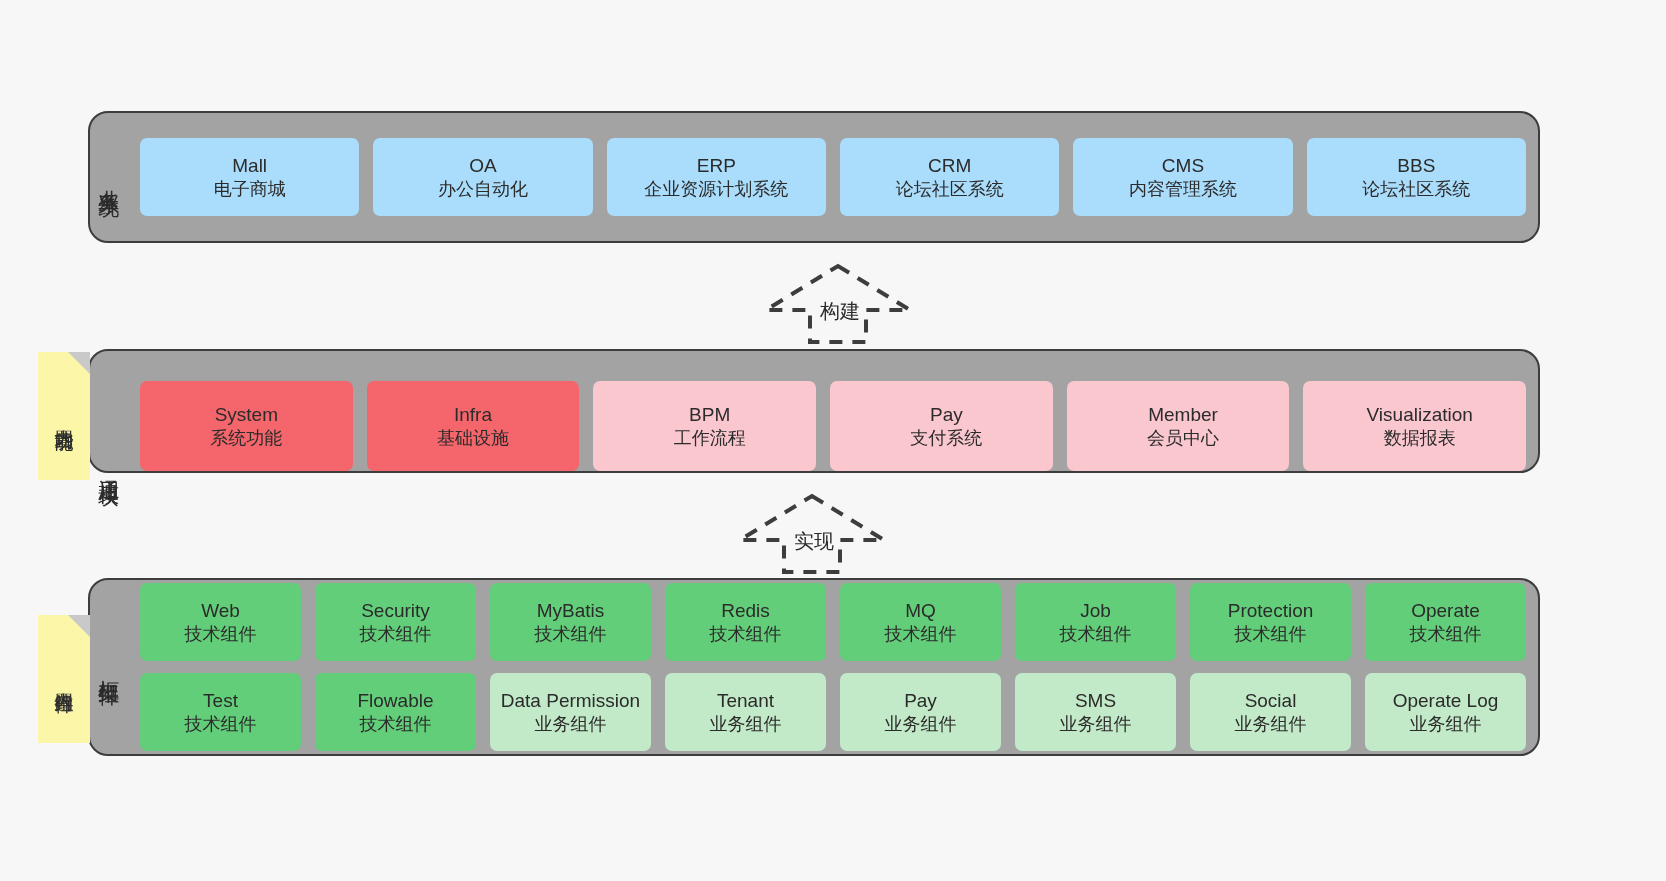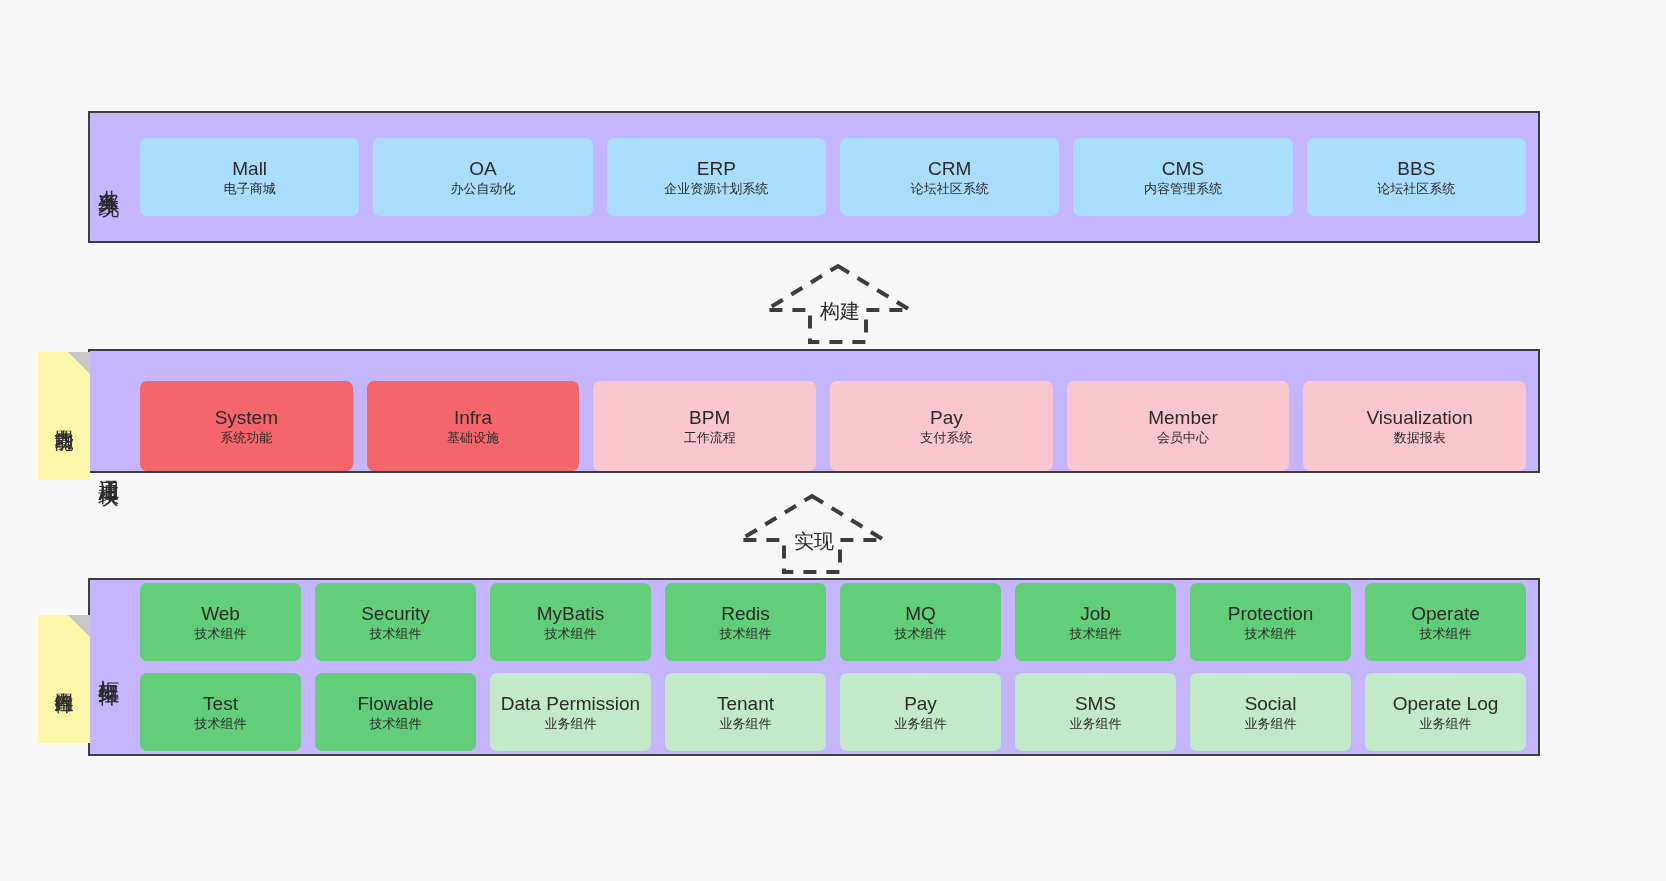--- a/index.html
+++ b/index.html
@@ -13,23 +13,23 @@
     position: relative;
     width: 1666px;
     height: 881px;
     background: #f7f7f7;
     overflow: hidden;
   }
 
   
   .layer {
     position: absolute;
-    background: #c4b5fd;
+    background: #a3a3a3;
     border: 2px solid #3d3d3d;
-    border-radius: 0;
+    border-radius: 20px;
     display: flex;
     align-items: stretch;
   }
   .layer-title {
     flex: 0 0 auto;
     width: 38px;
     display: flex;
     align-items: center;
     justify-content: center;
     color: #2b2b2b;
@@ -62,21 +62,21 @@
     flex-direction: column;
     align-items: center;
     justify-content: center;
     text-align: center;
     color: #2b2b2b;
     line-height: 1.24;
     padding: 4px 6px;
     user-select: none;
   }
   .card .en { font-size: 19px; }
-  .card .cn { font-size: 13px; }
+  .card .cn { font-size: 18px; }
   .h-business { height: 78px; }
   .h-module   { height: 90px; }
   .h-comp     { height: 78px; }
 
   .c-blue      { background: #aadcfb; }
   .c-red       { background: #f4666b; }
   .c-pink      { background: #fbc7cf; padding-left: 16px; }
   .c-green     { background: #63ce79; }
   .c-lightgreen{ background: #c2e9c8; }
 

